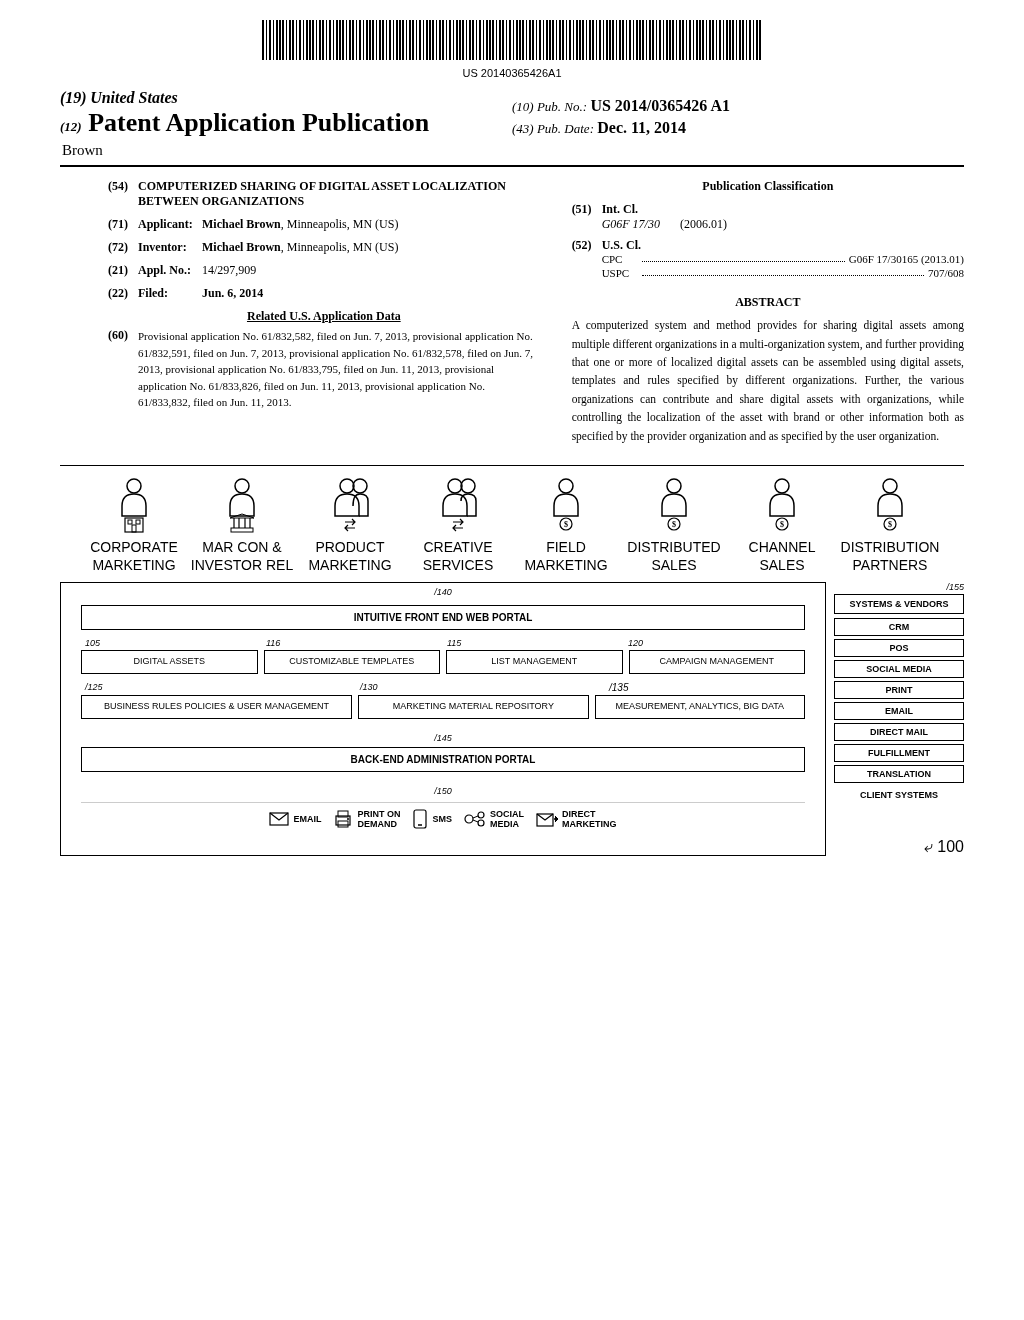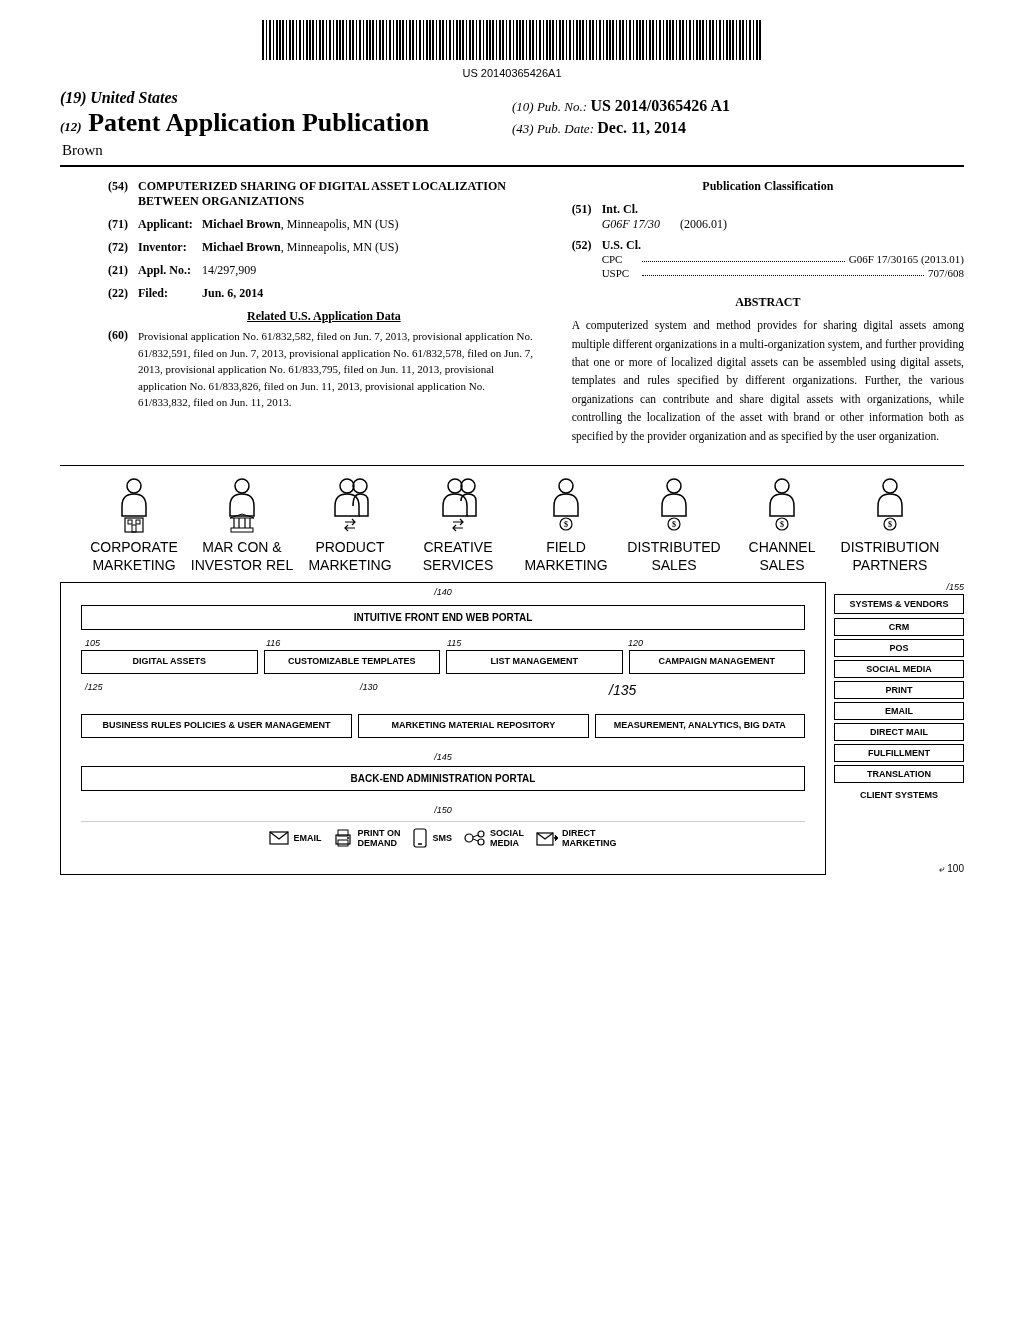--- a/index.html
+++ b/index.html
@@ -262,21 +262,21 @@
       display: flex;
       gap: 6px;
       margin-bottom: 8px;
     }
     .module-box {
       flex: 1;
       border: 1.5px solid #000;
       text-align: center;
       padding: 5px 3px;
       font-size: 9px;
-      font-weight: bold;
+      font-weight: normal;
       font-family: Arial, sans-serif;
       line-height: 1.3;
     }
 
     .modules-row2 {
       display: flex;
       gap: 6px;
       margin-bottom: 8px;
     }
 
@@ -605,24 +605,24 @@
           <div class="module-box">DIGITAL ASSETS</div>
           <div class="module-box">CUSTOMIZABLE
 TEMPLATES</div>
           <div class="module-box">LIST MANAGEMENT</div>
           <div class="module-box">CAMPAIGN
 MANAGEMENT</div>
         </div>
       </div>
 
       <div style="position:relative; margin-bottom:4px;">
-        <div style="display:flex; gap:0; margin-bottom:16px;">
+        <div style="display:flex; gap:0; margin-bottom:2px;">
           <span class="ref-curve" style="font-size:9px; font-style:italic; font-family:Arial,sans-serif; flex:1; padding-left:4px;">/125</span>
           <span class="ref-curve" style="font-size:9px; font-style:italic; font-family:Arial,sans-serif; flex:1; padding-left:30px;">/130</span>
-          <span class="ref-curve" style="font-size:14px; font-family:Arial,sans-serif; flex:0.8; padding-left:4px;">/135</span>
+          <span class="ref-curve" style="font-size:10px; font-family:Arial,sans-serif; flex:0.8; padding-left:4px;">/135</span>
         </div>
         <div class="modules-row2">
           <div class="module-box" style="flex:1.3;">BUSINESS RULES POLICIES &amp;
 USER MANAGEMENT</div>
           <div class="module-box" style="flex:1.1;">MARKETING MATERIAL
 REPOSITORY</div>
           <div class="module-box" style="flex:1;">MEASUREMENT,
 ANALYTICS, BIG DATA</div>
         </div>
       </div>
@@ -695,17 +695,17 @@
       <div class="right-panel-item">CRM</div>
       <div class="right-panel-item">POS</div>
       <div class="right-panel-item">SOCIAL MEDIA</div>
       <div class="right-panel-item">PRINT</div>
       <div class="right-panel-item">EMAIL</div>
       <div class="right-panel-item">DIRECT MAIL</div>
       <div class="right-panel-item">FULFILLMENT</div>
       <div class="right-panel-item">TRANSLATION</div>
       <div class="right-panel-label">CLIENT SYSTEMS</div>
       <div style="display:flex; justify-content:flex-end; align-items:flex-end; flex:1; padding-top:10px;">
-        <span style="font-size:10px; font-family:Arial,sans-serif;">⤶ 100</span>
+        <span style="font-size:16px; font-family:Arial,sans-serif;">⤶ 100</span>
       </div>
     </div>
   </div>
 </div>
 
 </body></html>

